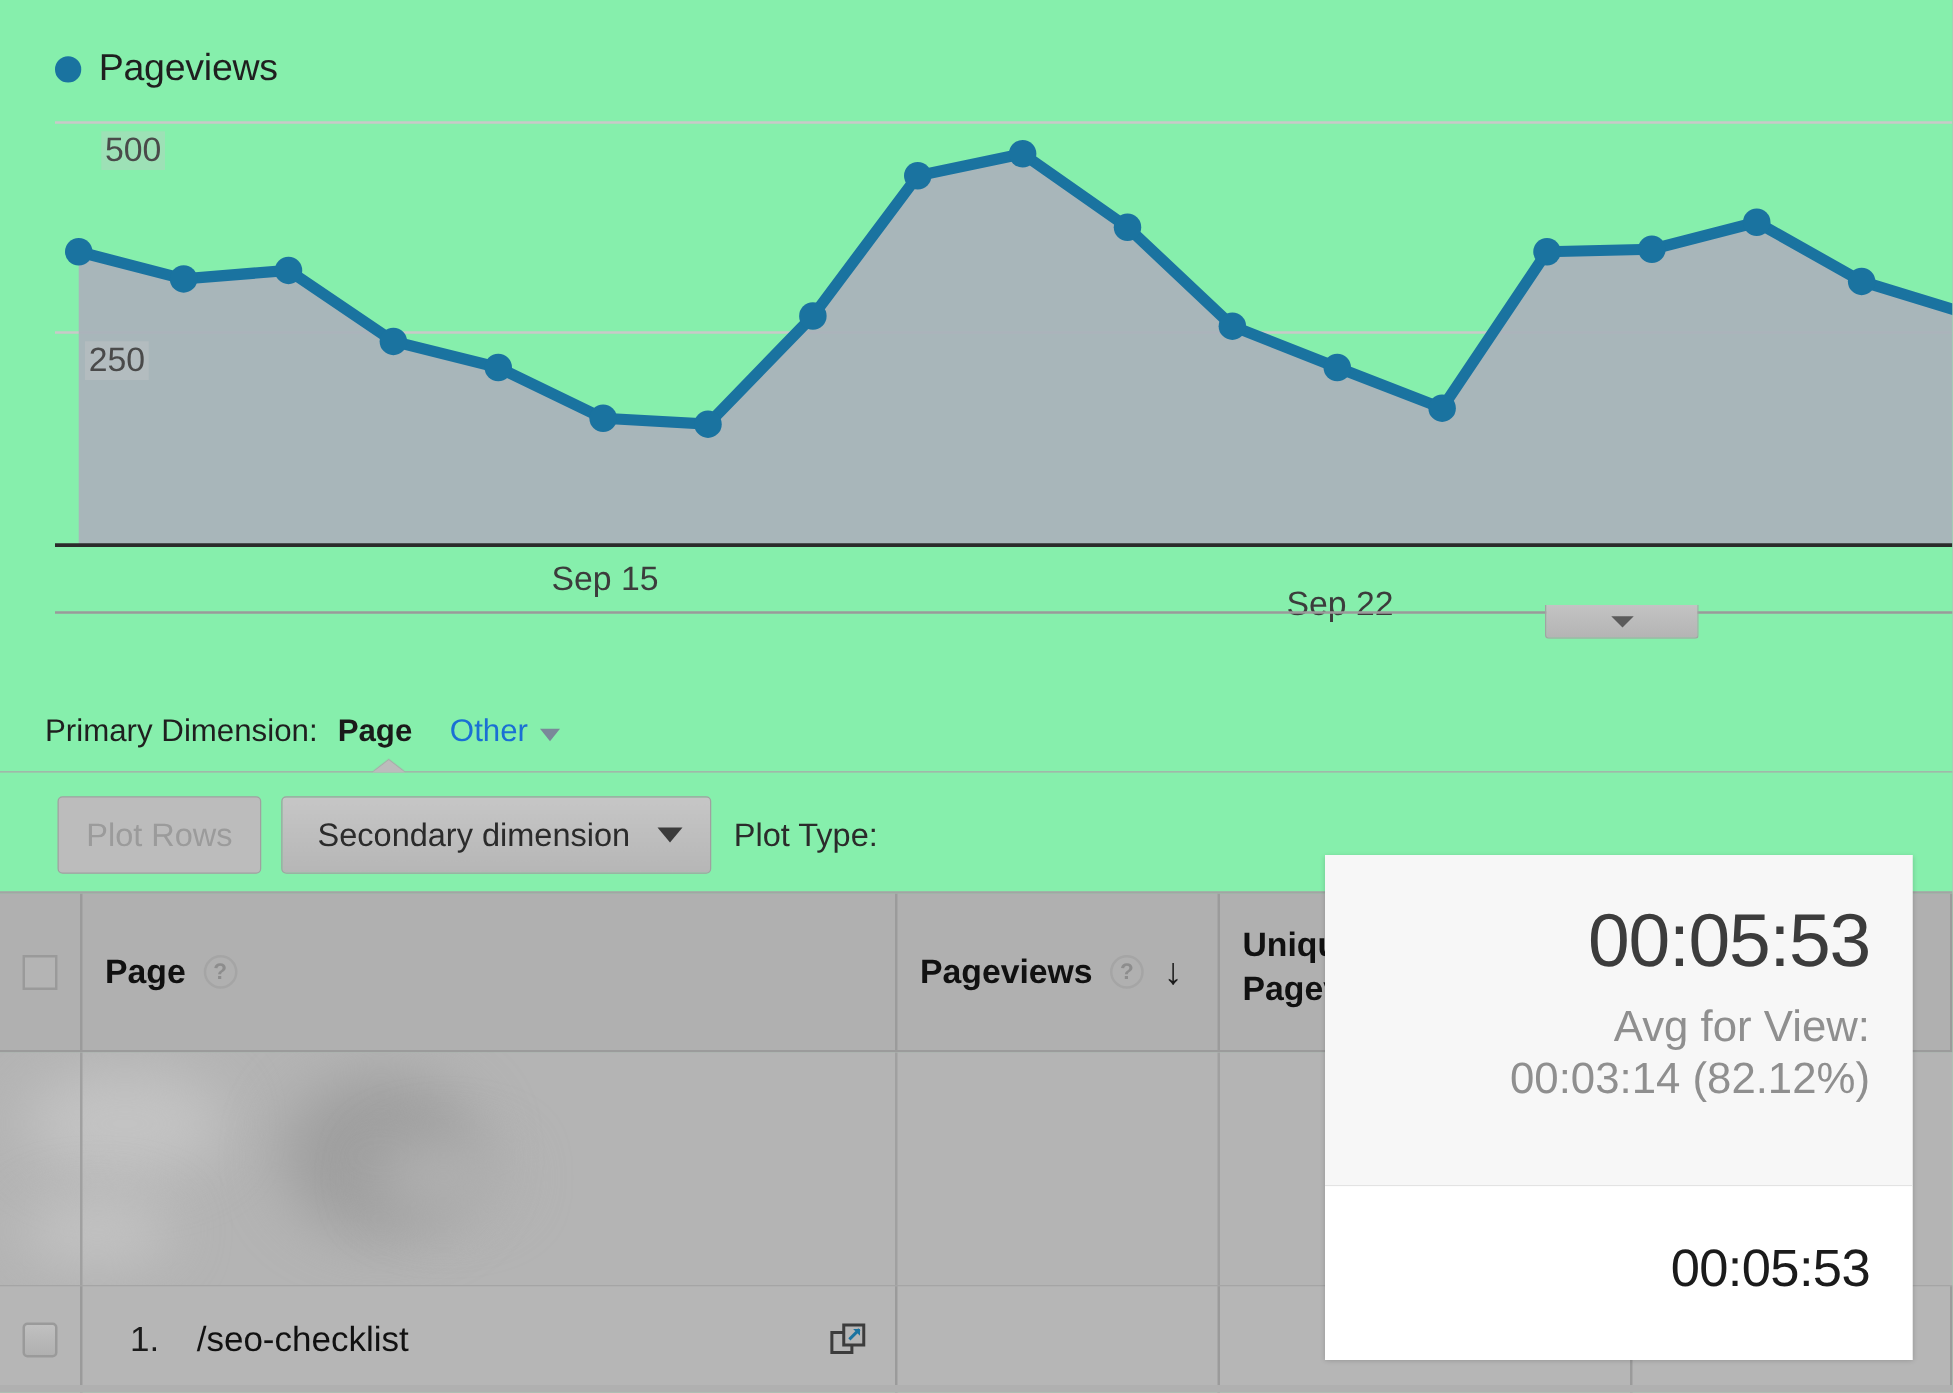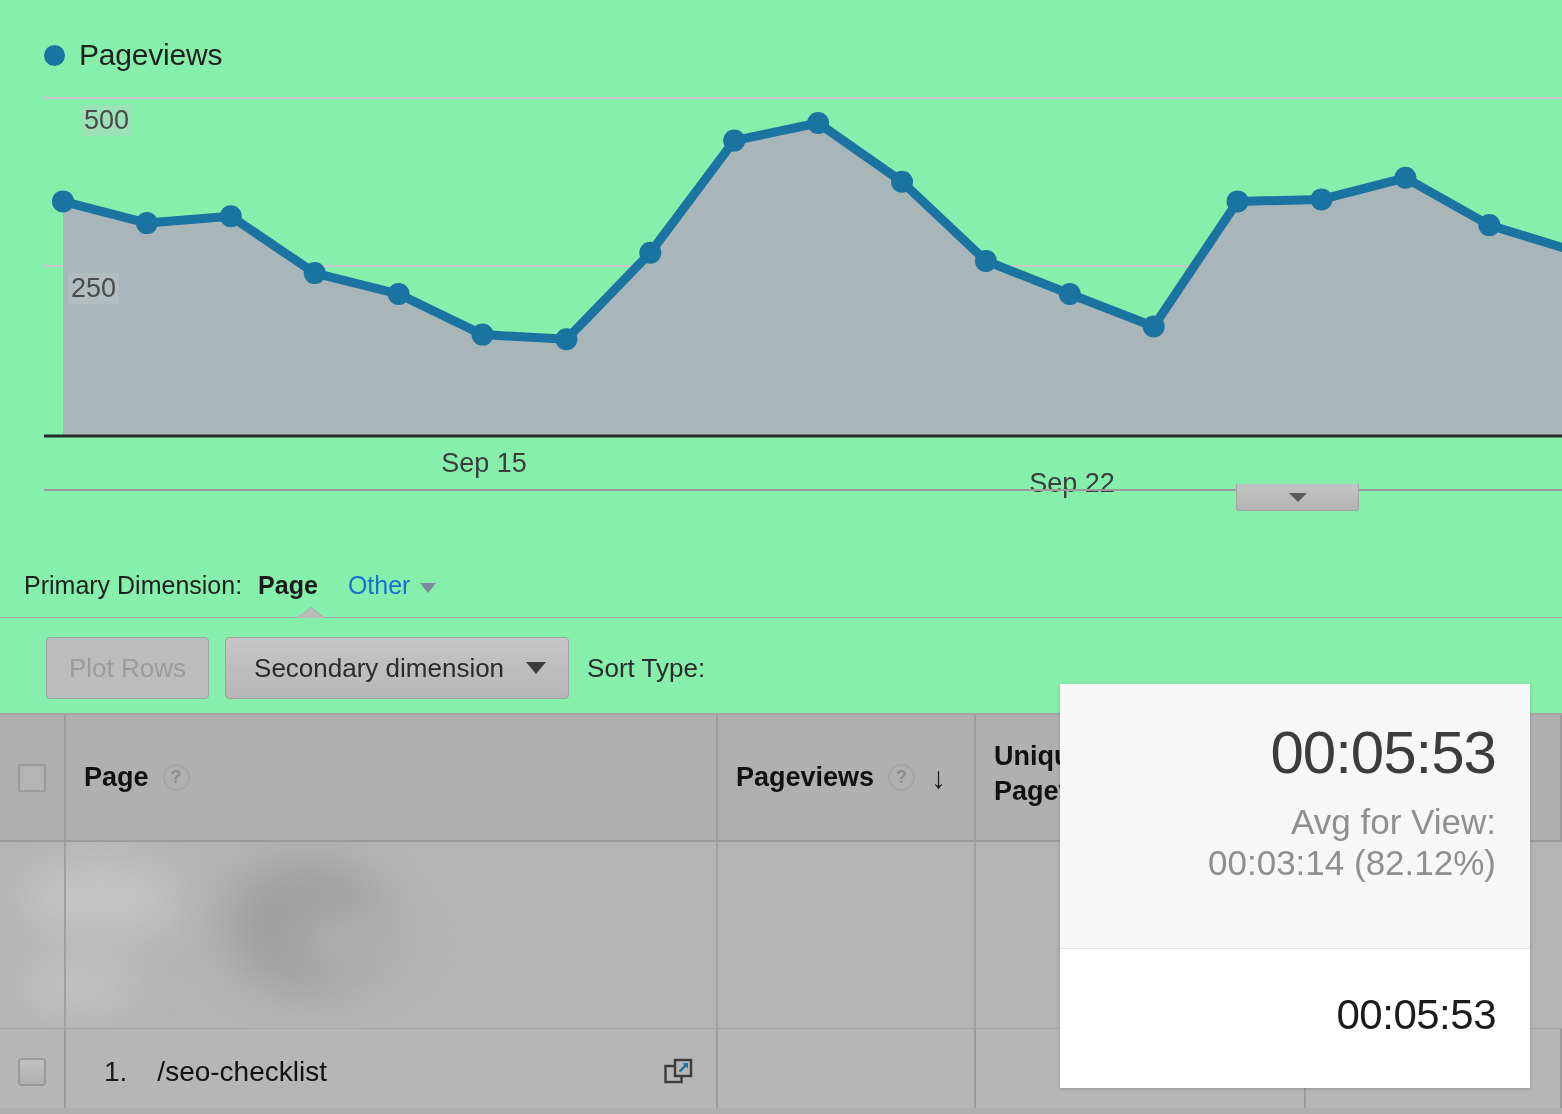--- a/index.html
+++ b/index.html
@@ -85,21 +85,21 @@
   }
 
   
   .primary-bar {
     position: absolute;
     left: 0; top: 562px;
     width: 1562px; height: 47px;
     display: flex; align-items: center;
   }
   .pd-label {
-    margin-left: 24px;
+    margin-left: 36px;
     font-size: 25px; color: #1f1f1f;
   }
   .pd-active {
     margin-left: 16px;
     font-size: 25px; font-weight: bold; color: #1a1a1a;
   }
   .pd-other {
     margin-left: 30px;
     font-size: 25px; color: #1a6fd4;
     display: flex; align-items: center; gap: 10px;
@@ -360,21 +360,21 @@
   <div class="pd-notch"></div>
 
   <div class="controls">
     <div class="btn disabled plot-rows">
       <span>Plot Rows</span>
     </div>
     <div class="btn secondary-dim">
       <span>Secondary dimension</span>
       <span class="caret"></span>
     </div>
-    <span class="sort-label">Sort Type:</span>
+    <span class="sort-label">Plot Type:</span>
   </div>
 
   <div class="table">
 
     <div class="thead">
       <div class="th th-check">
         <span class="hdr-checkbox"></span>
       </div>
       <div class="th th-page">
         <span class="th-title">Page</span>

